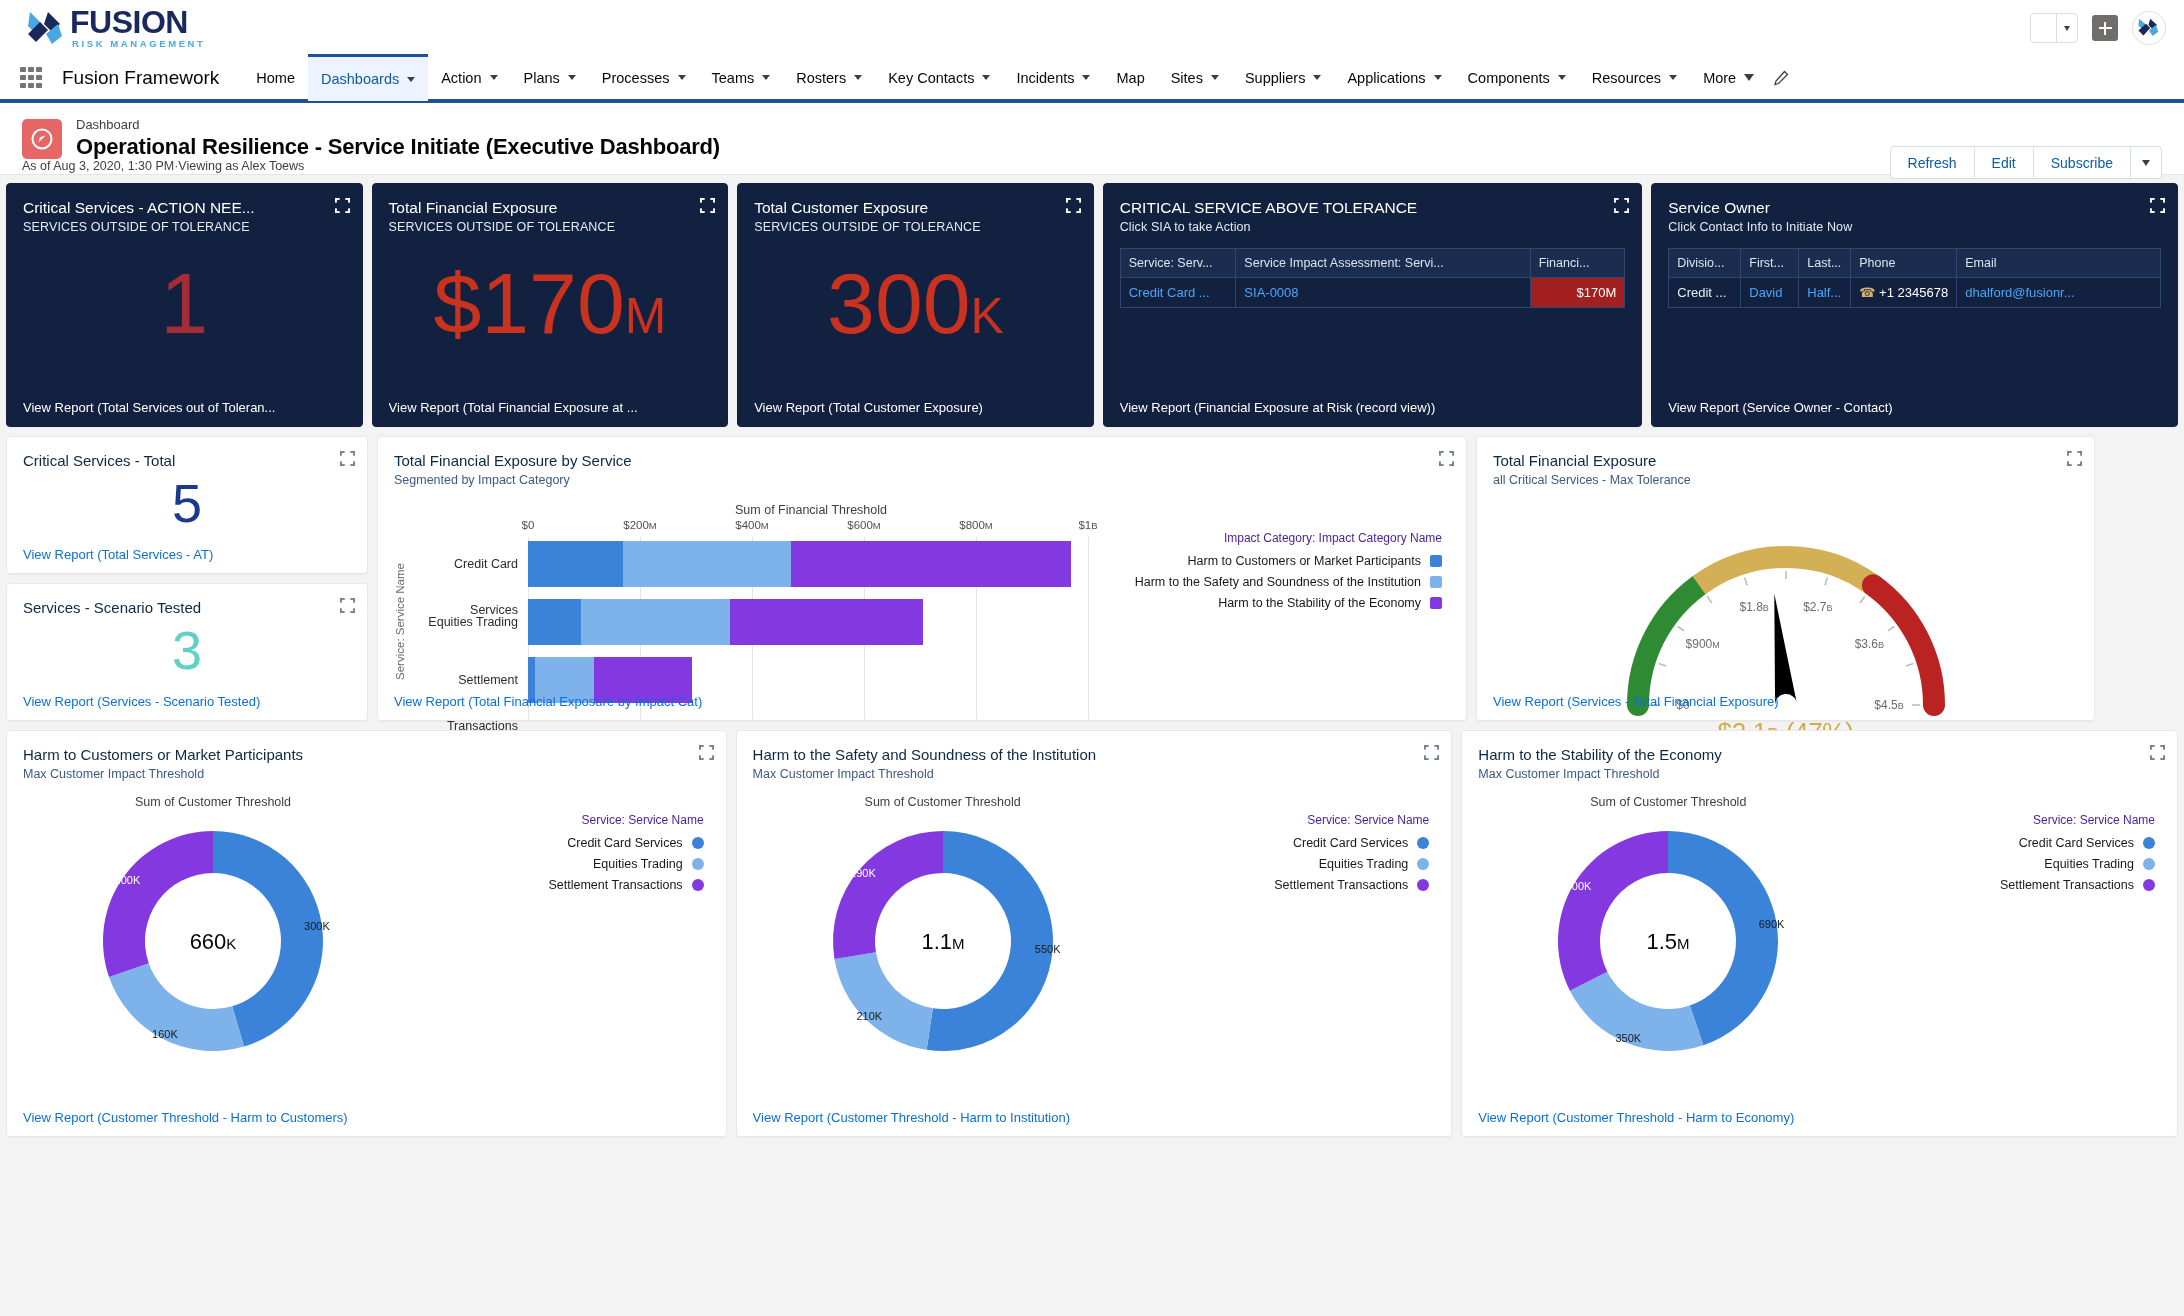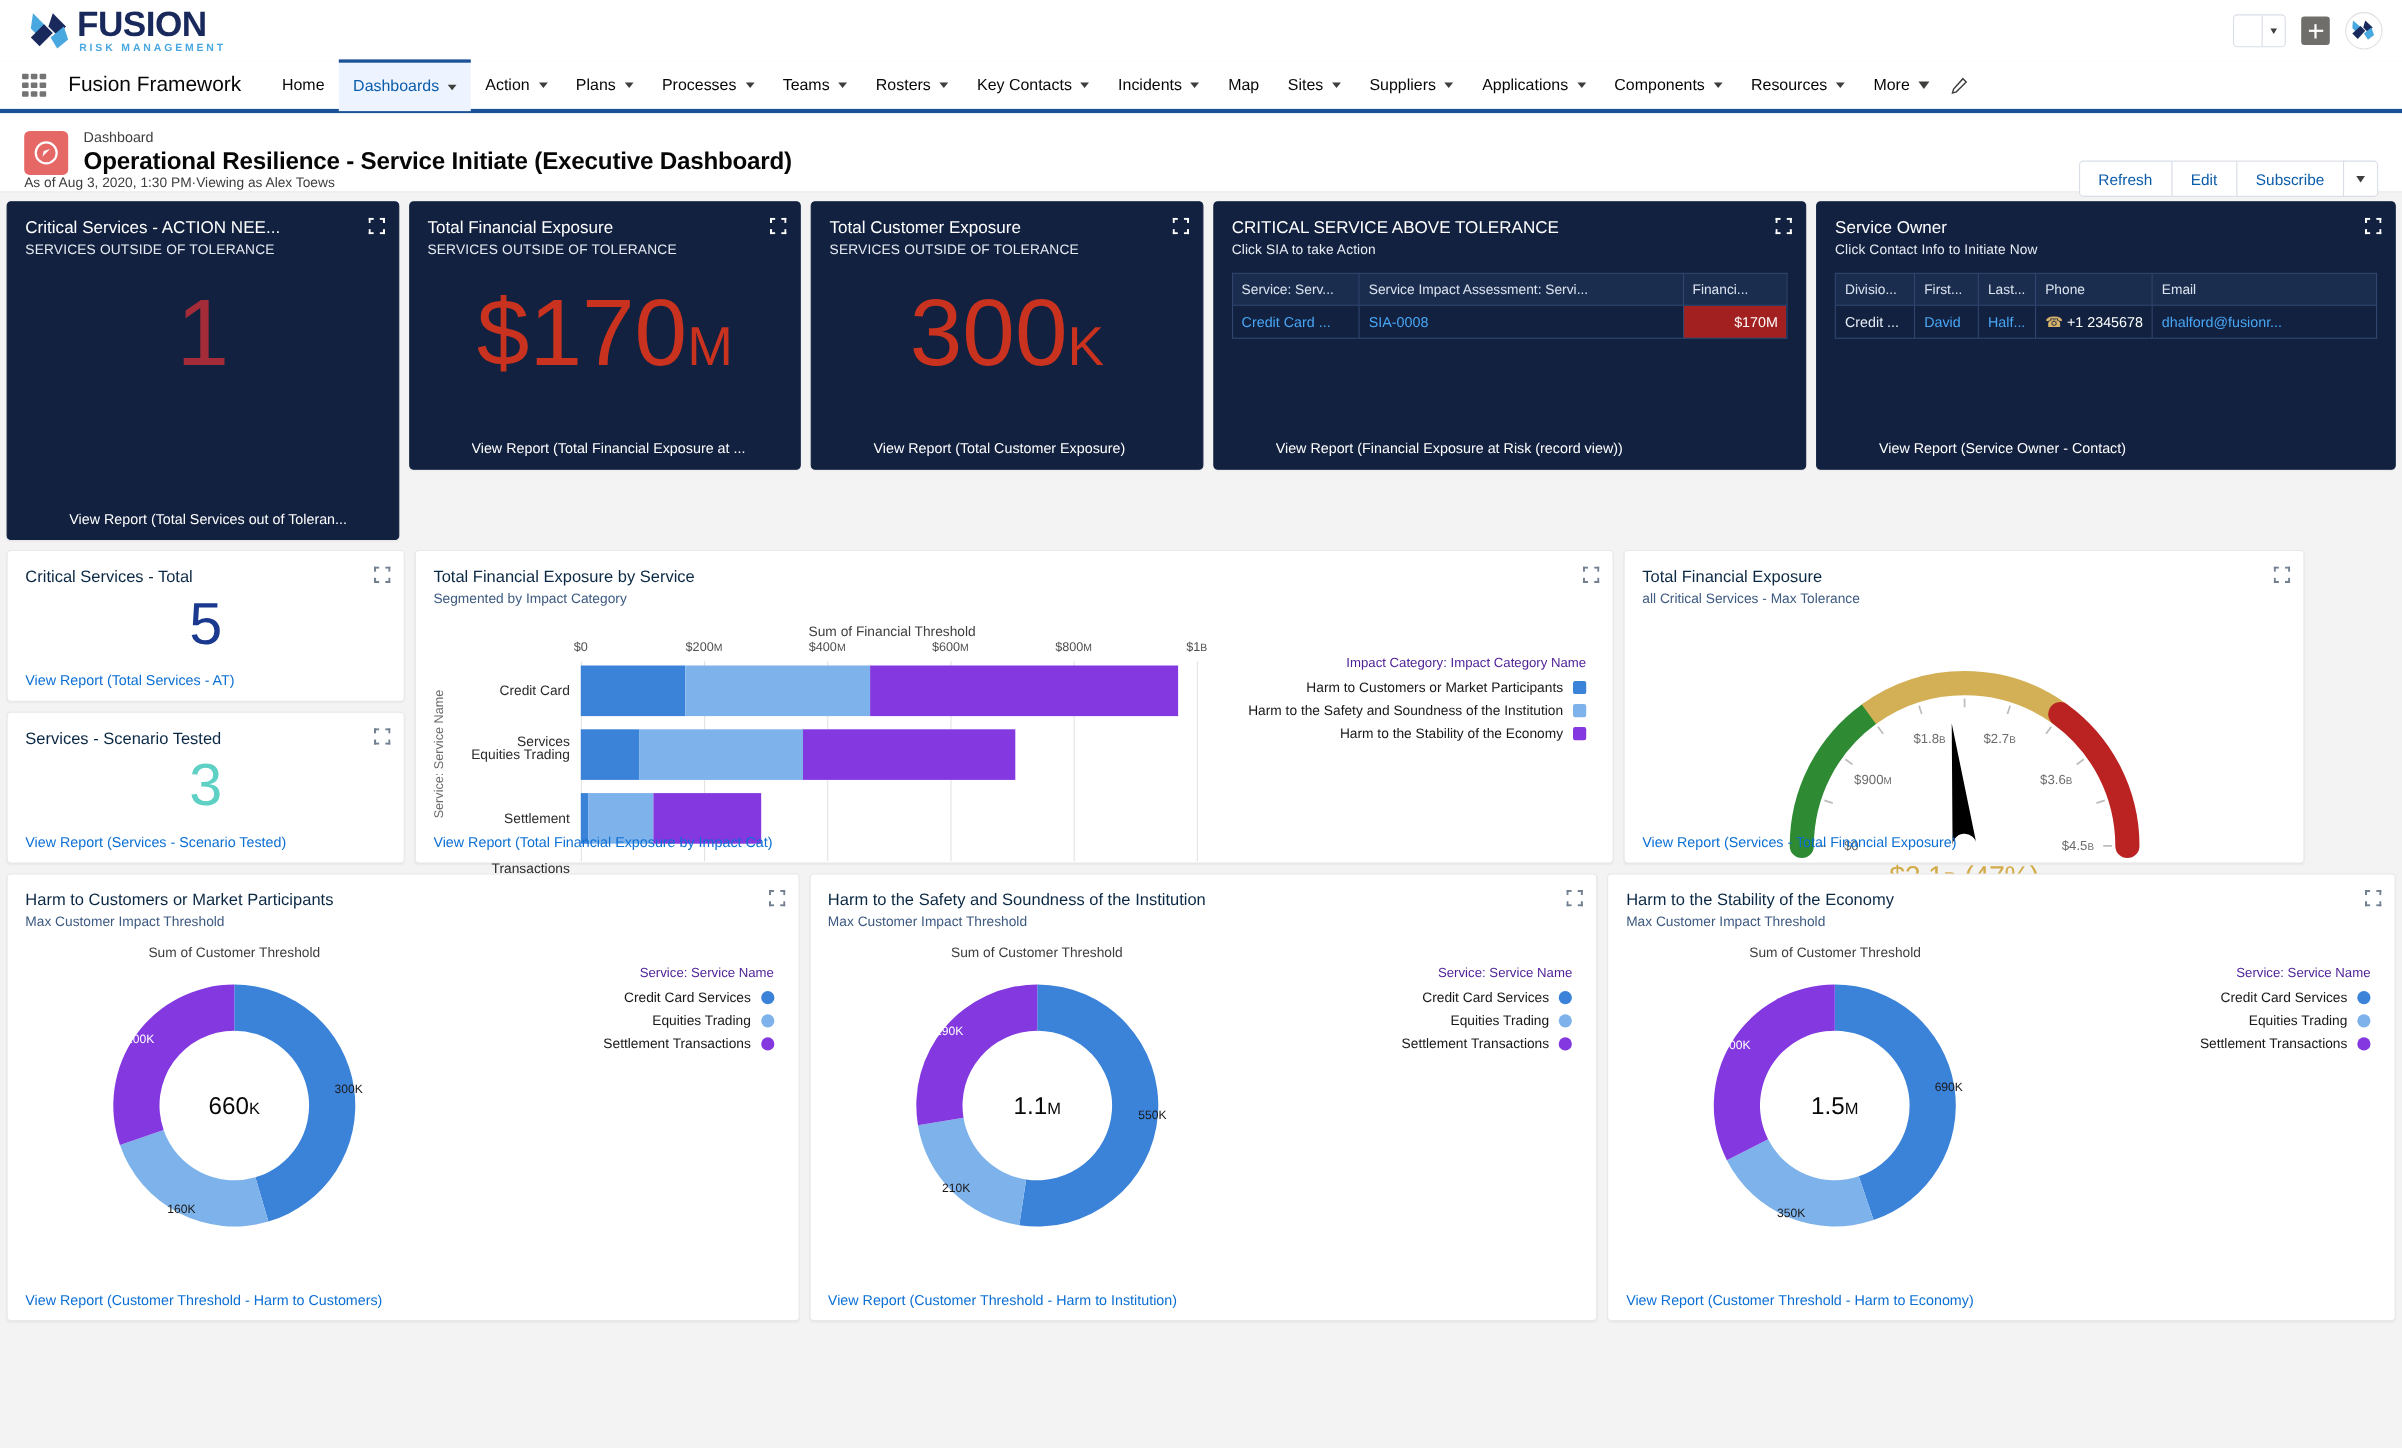--- a/index.html
+++ b/index.html
@@ -168,21 +168,21 @@
     position: absolute; top: 14px; right: 12px; width: 15px; height: 15px;
     cursor: pointer; opacity: 0.85;
   }
   .card.dark .expand-icon { opacity: 1; }
 
   .view-report {
     position: absolute; bottom: 11px; left: 16px; font-size: 13px;
     color: #0b6fd4; cursor: pointer; white-space: nowrap;
     overflow: hidden; text-overflow: ellipsis; right: 14px;
   }
-  .card.dark .view-report { color: #ffffff; margin-left: 40px; }
+  .card.dark .view-report { color: #ffffff; }
 
   
   .metric {
     text-align: center; line-height: 1;
     font-weight: 300; font-family: "Liberation Sans", sans-serif;
   }
   .metric-suffix { font-size: 0.58em; }
 
   
   .mini-table { width: 100%; border-collapse: collapse; margin-top: 12px; }
@@ -395,21 +395,21 @@
     <button class="btn">Subscribe</button>
     <button class="btn caret-btn">
       <span class="caret-down"></span>
     </button>
   </div>
 </div>
 
 <div class="dash-body">
 
   <div class="row" id="row1">
-      <div class="card dark" style="width: 362px; height: 308px;">
+      <div class="card dark" style="width: 362px; height: 244px;">
     <span class="expand-icon"><svg viewBox="0 0 16 16" width="15" height="15">
   <g fill="#ffffff">
     <rect x="0" y="0" width="5" height="2"></rect>
               <rect x="0" y="0" width="2" height="5"></rect>
     <rect x="11" y="0" width="5" height="2"></rect>
               <rect x="14" y="0" width="2" height="5"></rect>
     <rect x="0" y="14" width="5" height="2"></rect>
               <rect x="0" y="11" width="2" height="5"></rect>
     <rect x="11" y="14" width="5" height="2"></rect>
               <rect x="14" y="11" width="2" height="5"></rect>

